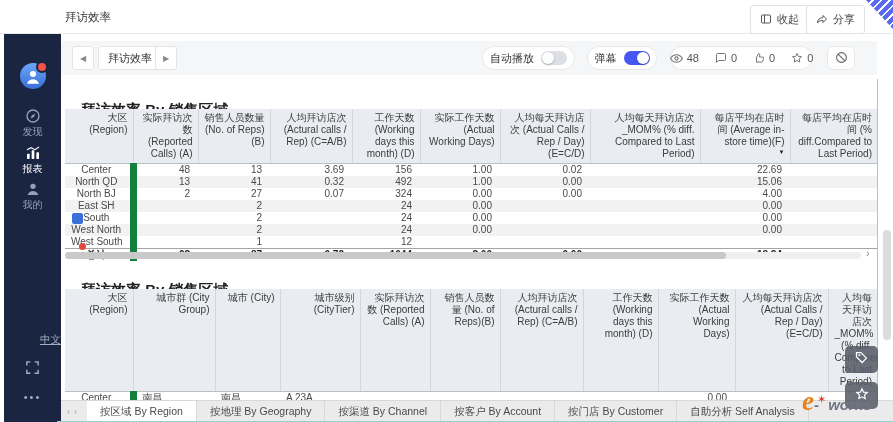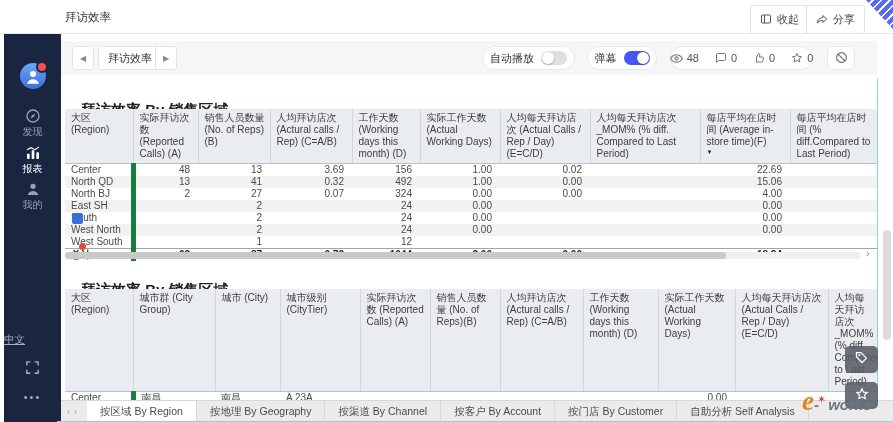--- a/index.html
+++ b/index.html
@@ -25,21 +25,21 @@
   .avatar .badge{position:absolute;right:-2px;top:-2px;width:8px;height:8px;border-radius:50%;
           background:#f3514a;border:2px solid #1a2542;}
   .side-item{position:absolute;left:0;width:57px;text-align:center;color:#96a0b8;font-size:10px;
           cursor:pointer;line-height:1.1;}
   .side-item .icn{display:block;margin:0 auto 2px;width:16px;height:16px;color:#96a0b8;}
   .side-item.active{color:#ffffff;}
   .side-item.active .icn{color:#ffffff;}
   .side-item:nth-of-type(1){top:75px;}
   .side-item:nth-of-type(2){top:112px;}
   .side-item:nth-of-type(3){top:148px;}
-  .side-lang{position:absolute;left:0;top:300px;width:57px;text-align:left;font-size:10.5px;
+  .side-lang{position:absolute;left:0;top:300px;width:57px;text-align:right;font-size:10.5px;
           color:#a6aec2;cursor:pointer;text-decoration:underline;}
   .side-full{position:absolute;left:20px;top:326px;width:17px;height:17px;color:#a6aec2;cursor:pointer;}
   .side-more{position:absolute;left:0;top:358px;width:57px;text-align:center;color:#a6aec2;
           font-size:11px;letter-spacing:2px;cursor:pointer;}
   
   .toolbar{position:absolute;left:57px;top:41px;width:820px;height:34px;background:#f5f6f8;z-index:4;}
   .nav-btn{position:absolute;top:5px;width:22px;height:24px;background:#fff;border:1px solid #e4e4e4;
           border-radius:3px;color:#8a8a8a;font-size:8px;display:flex;align-items:center;
           justify-content:center;cursor:pointer;box-sizing:border-box;}
   .nav-prev{left:15px;} .nav-next{left:98px;}
@@ -58,28 +58,28 @@
           background:#fff;box-shadow:0 1px 2px rgba(0,0,0,.25);}
   .switch.on{background:#4656f0;}
   .switch.on .knob{left:auto;right:1px;}
   .stat{display:flex;align-items:center;gap:4px;padding:0 8px;font-size:11px;color:#555;}
   .stat .sicon{display:flex;}
   
   .section-title{position:absolute;left:65px;margin:16px;font-size:15px;font-weight:bold;color:#222;z-index:2;}
   #title1{top:85px;} #title2{top:265px;}
   table{position:absolute;left:65px;width:812px;border-collapse:collapse;table-layout:fixed;z-index:2;}
   #t1{top:109px;} #t2{top:289px;}
-  th{background:#e9ecf0;color:#3c3c3c;font-weight:normal;text-align:left;vertical-align:top;
+  th{background:#e9ecf0;color:#3c3c3c;font-weight:normal;text-align:right;vertical-align:top;
      padding:3px 5px 3px 6px;border-right:1px solid #d3d7dd;border-bottom:1px solid #b9bfc7;
      line-height:1.2;font-size:10px;overflow:hidden;}
   th:last-child{border-right:none;margin-left:41px;}
   td{padding:0 8px 0 6px;height:12px;line-height:12px;color:#4a4a4a;font-size:10px;
      white-space:nowrap;overflow:hidden;}
   td.num{text-align:right;}
-  td:first-child{border-right:5px solid #15803d;}
+  td:first-child{border-right:7px solid #15803d;text-align:center;}
   tbody tr:nth-child(even){background:#f2f2f2;}
   tbody tr.total{background:#fff;}
   tbody tr.total td{font-weight:bold;color:#1d1d1d;border-top:1px solid #a5a5a5;}
   .sortmark{display:block;font-size:6px;color:#222;line-height:6px;margin-top:1px;}
   
   .hscroll{position:absolute;left:65px;top:252px;width:796px;height:7px;background:#efefef;
            border-radius:4px;z-index:3;cursor:pointer;}
   .hscroll .thumb{width:83%;height:7px;background:#c9c9c9;border-radius:4px;}
   .hscroll-arrow{position:absolute;left:866px;top:247px;font-size:11px;color:#8a8a8a;z-index:3;cursor:pointer;}
   .vscroll{position:absolute;left:883px;top:230px;width:8px;height:110px;background:#dcdcdc;

